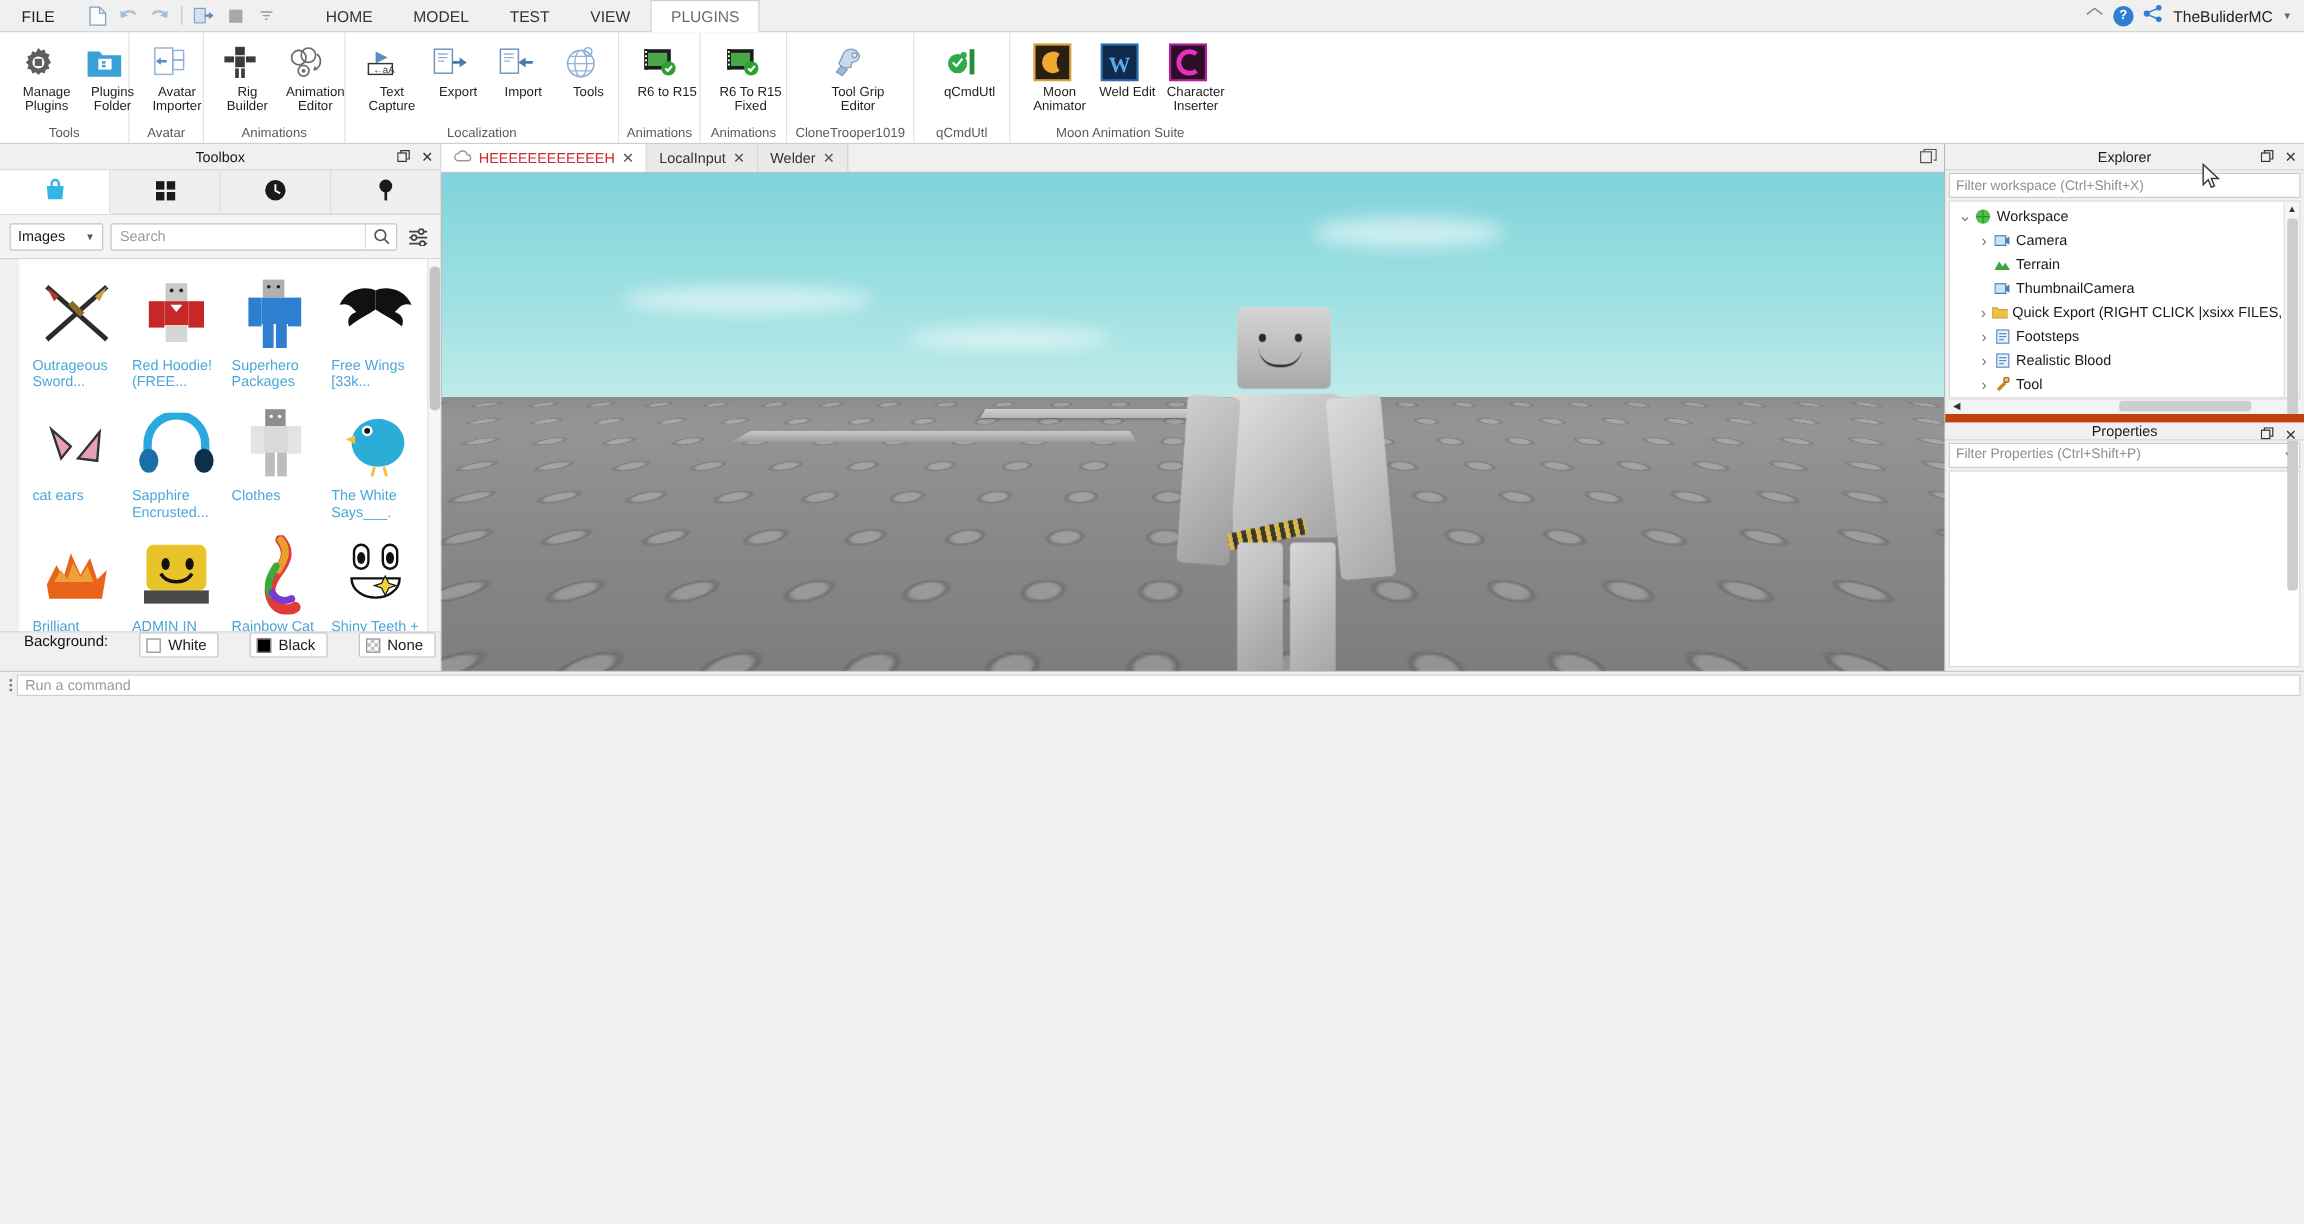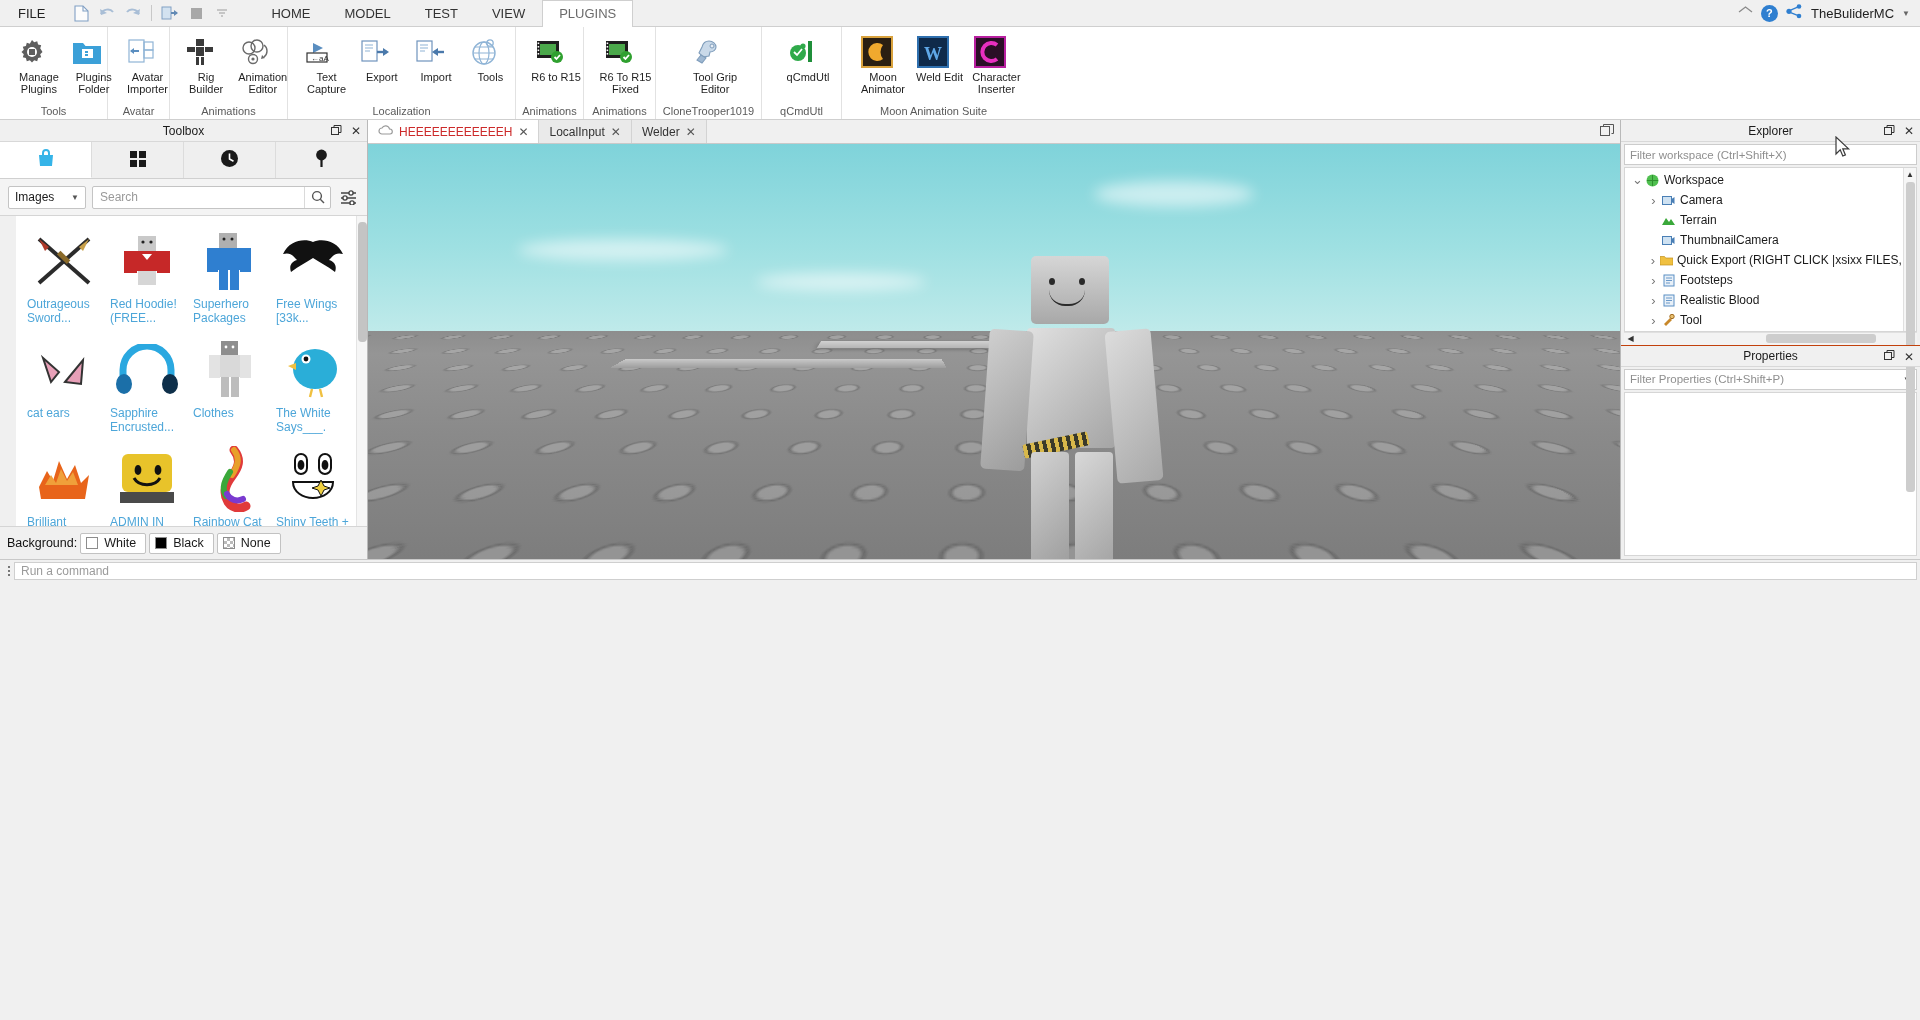--- a/index.html
+++ b/index.html
@@ -131,22 +131,22 @@
   .tb-cell { display:flex; flex-direction:column; align-items:center; padding: 5px 2px 4px 2px; }
   .tb-thumb { width:72px; height:72px; display:flex; align-items:center; justify-content:center; }
   .tb-name {
     font-size:12px; color:#4da6d9; line-height:14px;
     text-align:left; width:100%; padding-left:3px;
     max-height:28px; overflow:hidden;
   }
   .tb-scroll { width:11px; background:#f6f6f6; border-left:1px solid #e4e4e4; position:relative;}
   .tb-scroll .thumb { position:absolute; left:1px; width:9px; top:6px; height:120px; background:#c4c4c4; border-radius:4px;}
   .tb-bg {
-    height:33px; min-height:33px; display:flex; align-items:center; gap:3px;
-    padding:0 7px; background:#f0f0f0; border-top:1px solid #d5d5d5;
+    height:33px; min-height:33px; display:flex; gap:26px;
+    padding:0 20px; background:#f0f0f0; border-top:1px solid #d5d5d5;
   }
   .tb-bg .lab { font-size:12.5px; color:#111; }
   .bgbtn {
     height:21px; display:flex; align-items:center; gap:6px;
     padding:0 9px 0 5px; background:#fff; border:1px solid #c2c2c2;
     font-size:12.5px; border-radius:2px;
   }
   .sw { width:12px; height:12px; border:1px solid #8d8d8d; }
 
   
@@ -963,21 +963,21 @@
           <div class="vthumb"></div>
           <span class="arrow">▼</span>
         </div>
       </div>
       <div class="h-scroll">
         <span class="arrow">◀</span>
         <div class="hthumb"></div>
         <span class="arrow">▶</span>
       </div>
 
-      <div class="panel-head" style="border-top:1px solid #c2410c;">
+      <div class="panel-head" style="border-top:7px solid #c2410c;">
         <span>Properties</span>
         <span class="ph-ctrls">
           <span class="ph-btn">
             <svg width="11" height="11" viewBox="0 0 11 11">
                 <rect x="0.5" y="2.5" width="7" height="7" fill="none" stroke="#333"></rect>
                 <path d="M3 2.5V0.5h7v7H8" fill="none" stroke="#333"></path>
               </svg>
           </span>
           <span class="ph-btn">✕</span>
         </span>

